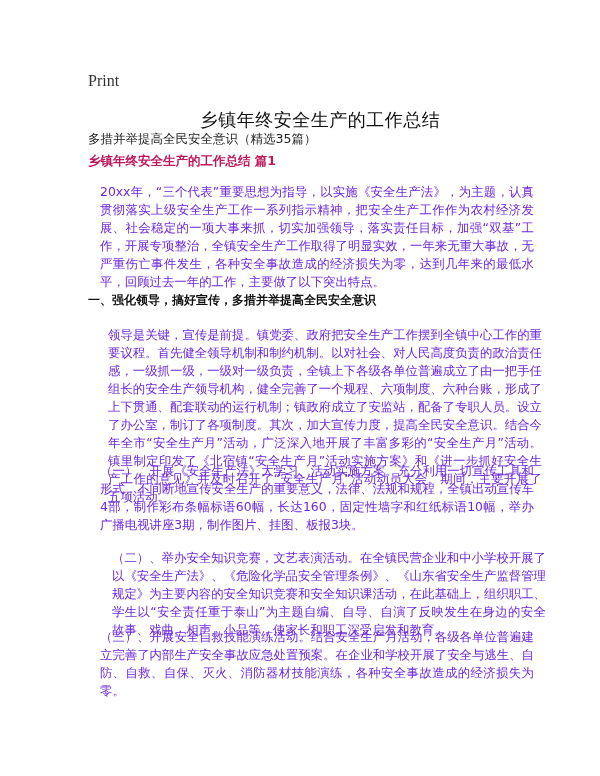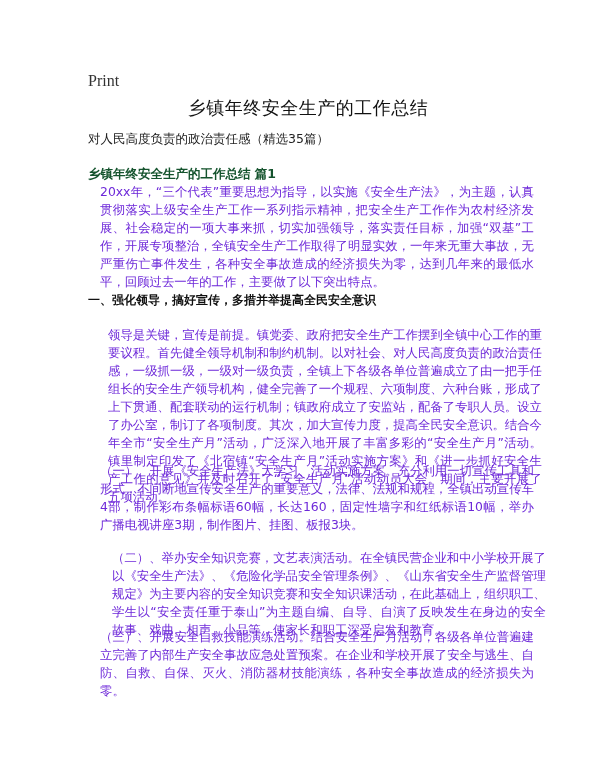--- a/index.html
+++ b/index.html
@@ -4,38 +4,38 @@
 <style>
   html, body { margin: 0; padding: 0; background: #ffffff; }
   body { width: 600px; height: 776px; overflow: hidden; position: relative;
          font-family: "DejaVu Sans", sans-serif; color: #1a1a1a; }
   .page { position: absolute; left: 88px; top: 0; width: 440px; }
   .print { position: absolute; top: 72px; left: 0; font-family: "Liberation Serif", serif;
            font-size: 16px; color: #333; }
   .title { position: absolute; top: 96px; left: 0; width: 440px; text-align: center;
            font-size: 18px; font-weight: normal; color: #111; letter-spacing: 0.5px; }
   .subtitle { position: absolute; top: 131px; left: 0; font-size: 12.5px; color: #222; }
-  .section { position: absolute; top: 166px; left: 0; font-size: 12.5px; font-weight: bold; color: #14532d; }
+  .section { position: absolute; top: 153px; left: 0; font-size: 12.5px; font-weight: bold; color: #be185d; }
   .para { position: absolute; left: 12px; width: 434px; font-size: 12.4px; line-height: 18px;
           color: #6d28d9; text-align: justify; word-break: break-all; }
   .heading { position: absolute; left: 0; font-size: 12px; font-weight: bold; color: #111; }
   #p1 { top: 183px; }
   #h1 { top: 292px; }
   #p2 { top: 318px; }
   #p3 { top: 462px; }
   #p4 { top: 537px; }
   #p5 { top: 628px; }
 </style>
 </head>
 <body>
 
 <div class="page">
   <div class="print">Print</div>
-  <h1 class="title" style="margin:0;">乡镇年终安全生产的工作总结</h1>
-  <div class="subtitle">对人民高度负责的政治责任感（精选35篇）</div>
+  <h1 class="title" style="margin:12px;">乡镇年终安全生产的工作总结</h1>
+  <div class="subtitle">多措并举提高全民安全意识（精选35篇）</div>
   <div class="section">乡镇年终安全生产的工作总结 篇1</div>
   <p class="para" id="p1" style="margin:0;">20xx年，“三个代表”重要思想为指导，以实施《安全生产法》，为主题，认真贯彻落实上级安全生产工作一系列指示精神，把安全生产工作作为农村经济发展、社会稳定的一项大事来抓，切实加强领导，落实责任目标，加强“双基”工作，开展专项整治，全镇安全生产工作取得了明显实效，一年来无重大事故，无严重伤亡事件发生，各种安全事故造成的经济损失为零，达到几年来的最低水平，回顾过去一年的工作，主要做了以下突出特点。</p>
   <div class="heading" id="h1">一、强化领导，搞好宣传，多措并举提高全民安全意识</div>
   <p class="para" id="p2" style="margin:8px;">领导是关键，宣传是前提。镇党委、政府把安全生产工作摆到全镇中心工作的重要议程。首先健全领导机制和制约机制。以对社会、对人民高度负责的政治责任感，一级抓一级，一级对一级负责，全镇上下各级各单位普遍成立了由一把手任组长的安全生产领导机构，健全完善了一个规程、六项制度、六种台账，形成了上下贯通、配套联动的运行机制；镇政府成立了安监站，配备了专职人员。设立了办公室，制订了各项制度。其次，加大宣传力度，提高全民安全意识。结合今年全市“安全生产月”活动，广泛深入地开展了丰富多彩的“安全生产月”活动。镇里制定印发了《北宿镇“安全生产月”活动实施方案》和《进一步抓好安全生产工作的意见》并及时召开了“安全生产月”活动动员大会。期间，主要开展了五项活动。</p>
   <p class="para" id="p3" style="margin:0;">（一）、开展《安全生产法》大学习、活动实施方案。充分利用一切宣传工具和形式，不间断地宣传安全生产的重要意义，法律、法规和规程，全镇出动宣传车4部，制作彩布条幅标语60幅，长达160，固定性墙字和红纸标语10幅，举办广播电视讲座3期，制作图片、挂图、板报3块。</p>
   <p class="para" id="p4" style="margin:12px;">（二）、举办安全知识竞赛，文艺表演活动。在全镇民营企业和中小学校开展了以《安全生产法》、《危险化学品安全管理条例》、《山东省安全生产监督管理规定》为主要内容的安全知识竞赛和安全知识课活动，在此基础上，组织职工、学生以“安全责任重于泰山”为主题自编、自导、自演了反映发生在身边的安全故事、戏曲、相声、小品等，使家长和职工深受启发和教育。</p>
   <p class="para" id="p5" style="margin:0;">（三）、开展安全自救技能演练活动。结合安全生产月活动，各级各单位普遍建立完善了内部生产安全事故应急处置预案。在企业和学校开展了安全与逃生、自防、自救、自保、灭火、消防器材技能演练，各种安全事故造成的经济损失为零。</p>
 </div>
 
 </body></html>

